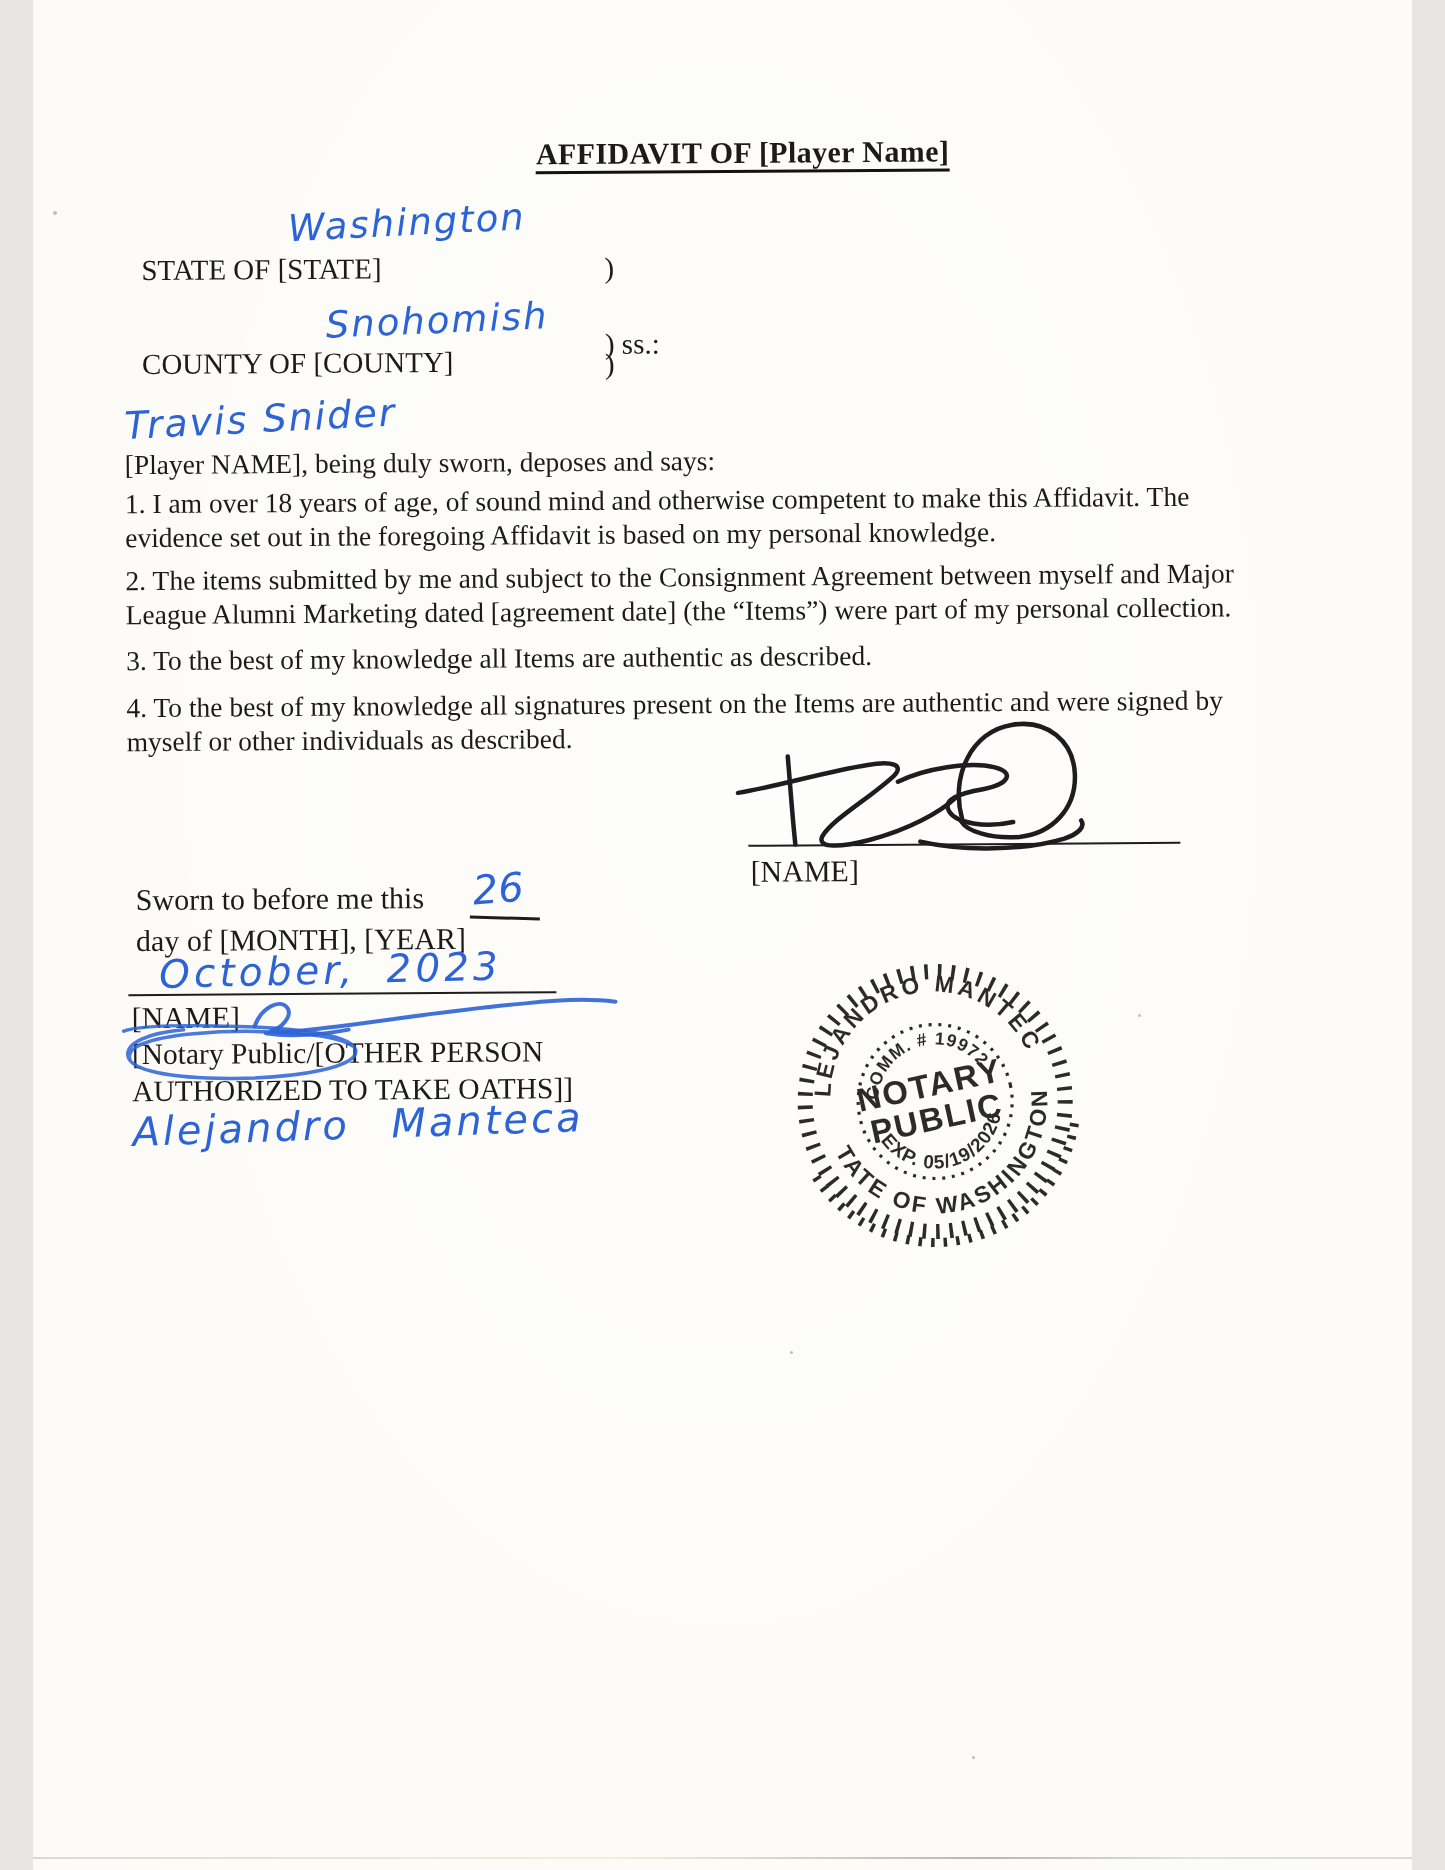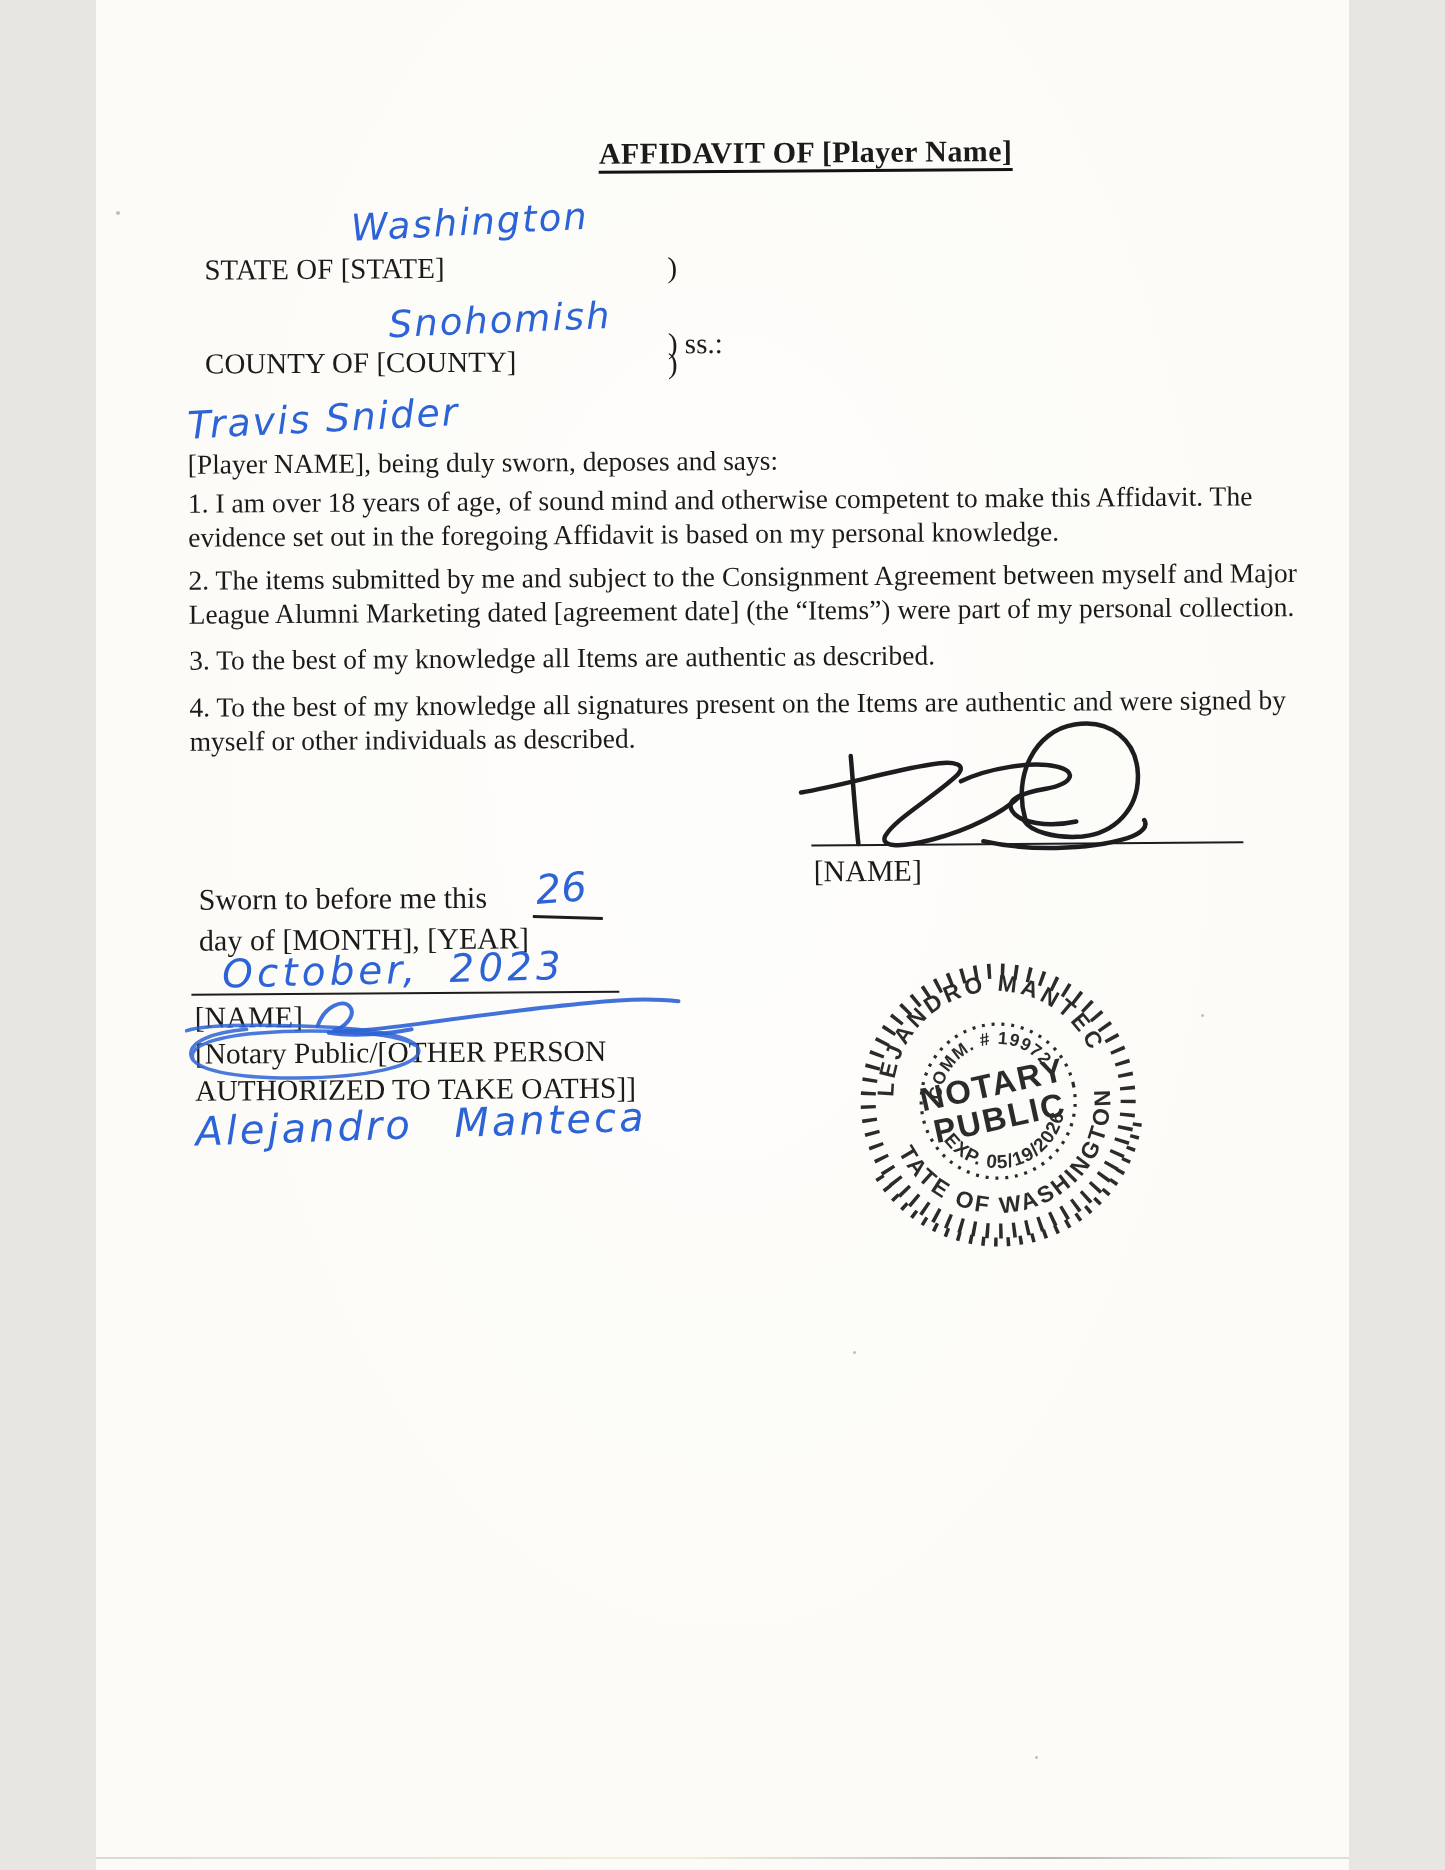--- a/index.html
+++ b/index.html
@@ -1,17 +1,17 @@
 <!DOCTYPE html>
 <html><head>
 <meta charset="utf-8">
 <style>
   html,body{margin:0;padding:0;background:#e8e6e2;}
   .page{
-    position:relative; width:1253px; height:1870px; margin:0 auto;
+    position:relative; width:1379px; height:1870px; margin:0 auto;
     background:#fcfbf7;
     background-image:radial-gradient(ellipse at 50% 40%, rgba(255,255,255,.6), rgba(0,0,0,0) 70%);
     overflow:hidden;
     font-family:"Liberation Serif", serif;
     color:#1d1b19;
   }
   .content{position:absolute; inset:0; transform:rotate(-0.4deg); transform-origin:50% 50%;}
   .abs{position:absolute; white-space:nowrap;}
   .title{font-weight:bold; font-size:30px; letter-spacing:.4px; text-align:center;}
   .title span{border-bottom:3px solid #131313; padding-bottom:1px;}

